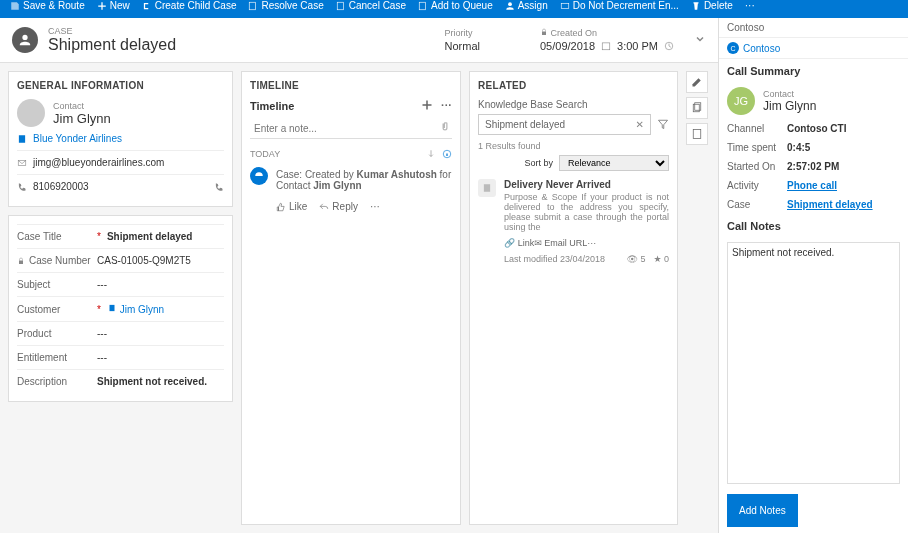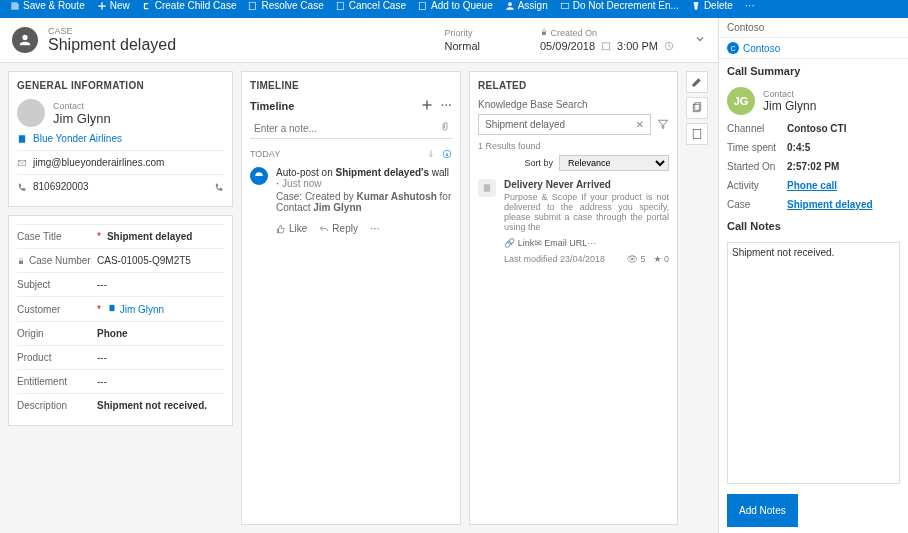--- a/index.html
+++ b/index.html
@@ -65,21 +65,21 @@
 .kb-acts{display:flex;gap:0;font-size:9px;color:#666;margin:6px 0 0 26px}
 .kb-acts span{cursor:pointer}
 .kb-meta{display:flex;font-size:9px;color:#888;margin:6px 0 0 26px}
 .kb-meta .r{margin-left:auto;display:flex;gap:8px}
 .side{width:190px;background:#fff;border-left:1px solid #ddd;display:flex;flex-direction:column}
 .side .tabrow{padding:4px 8px;font-size:10px;color:#666;border-bottom:1px solid #eee}
 .side .org{padding:4px 8px;font-size:10px;color:#0078d4;display:flex;align-items:center;gap:4px;border-bottom:1px solid #eee}
 .side .org .oc{width:12px;height:12px;border-radius:50%;background:#0078d4;color:#fff;display:flex;align-items:center;justify-content:center;font-size:7px}
 .side h4{font-size:11px;font-weight:600;padding:6px 8px}
 .side .contact{display:flex;gap:8px;padding:4px 8px;align-items:center}
-.side .contact .av{width:28px;height:28px;border-radius:50%;background:#a6c96a;color:#fff;display:flex;align-items:center;justify-content:center;font-size:11px;font-weight:700}
+.side .contact .av{width:28px;height:28px;border-radius:50%;background:#a6c96a;color:#fff;display:flex;align-items:center;justify-content:center;font-size:11px;font-weight:400}
 .side .contact .nfo .l{font-size:9px;color:#888}
 .side .contact .nfo .n{font-size:12px;color:#333}
 .side .srow{display:flex;padding:4px 8px;font-size:10px}
 .side .srow .sl{width:60px;color:#666}
 .side .srow .sv{flex:1;color:#333;font-weight:600}
 .side .srow .sv.link{color:#0078d4;cursor:pointer;text-decoration:underline}
 .side .notes{flex:1;margin:4px 8px;border:1px solid #ddd;padding:4px;font-size:10px;color:#333}
 .side .btn{margin:6px 8px;background:#0078d4;color:#fff;border:none;padding:11px 12px;font-size:10px;cursor:pointer;align-self:flex-start}
 .lock{display:inline-block;width:8px;height:8px}
 </style>
@@ -244,24 +244,20 @@
               <span class="fv">---</span>
             </div>
             <div class="frow">
               <span class="fl">Customer</span>
               <span class="req">*</span>
               <span class="fv flink"><svg width="10" height="10" viewBox="0 0 16 16" fill="#0078d4">
                   <rect x="4" y="3" width="8" height="10"></rect>
                 </svg> Jim Glynn</span>
             </div>
             <div class="frow">
-              <span class="fl">Origin</span>
-              <span class="fv b">Phone</span>
-            </div>
-            <div class="frow">
               <span class="fl">Product</span>
               <span class="fv">---</span>
             </div>
             <div class="frow">
               <span class="fl">Entitlement</span>
               <span class="fv">---</span>
             </div>
             <div class="frow">
               <span class="fl">Description</span>
               <span class="fv b">Shipment not received.</span>
@@ -299,21 +295,20 @@
                   </svg></span>
           </div>
         </div>
         <div class="tl-item">
           <div class="dot">
                 <svg width="10" height="10" viewBox="0 0 16 16" fill="#fff">
                   <path d="M2 8a6 6 0 1112 0H2z"></path>
                 </svg>
               </div>
           <div class="body">
-            <div class="line1"><span>Auto-post on </span><span class="b">Shipment delayed's</span><span> wall</span> · <span class="m">Just now</span></div>
             <div class="line2"><span>Case: Created by </span><span class="b">Kumar Ashutosh</span><span> for Contact </span><span class="b">Jim Glynn</span></div>
           </div>
         </div>
         <div class="tl-acts">
           <span>
                 <svg width="10" height="10" viewBox="0 0 16 16" fill="none" stroke="currentColor">
                   <path d="M2 8h2v6H2zM4 8l3-6 2 1-1 4h5l-2 7H4z"></path>
                 </svg>
                 <span>Like</span>
               </span>

